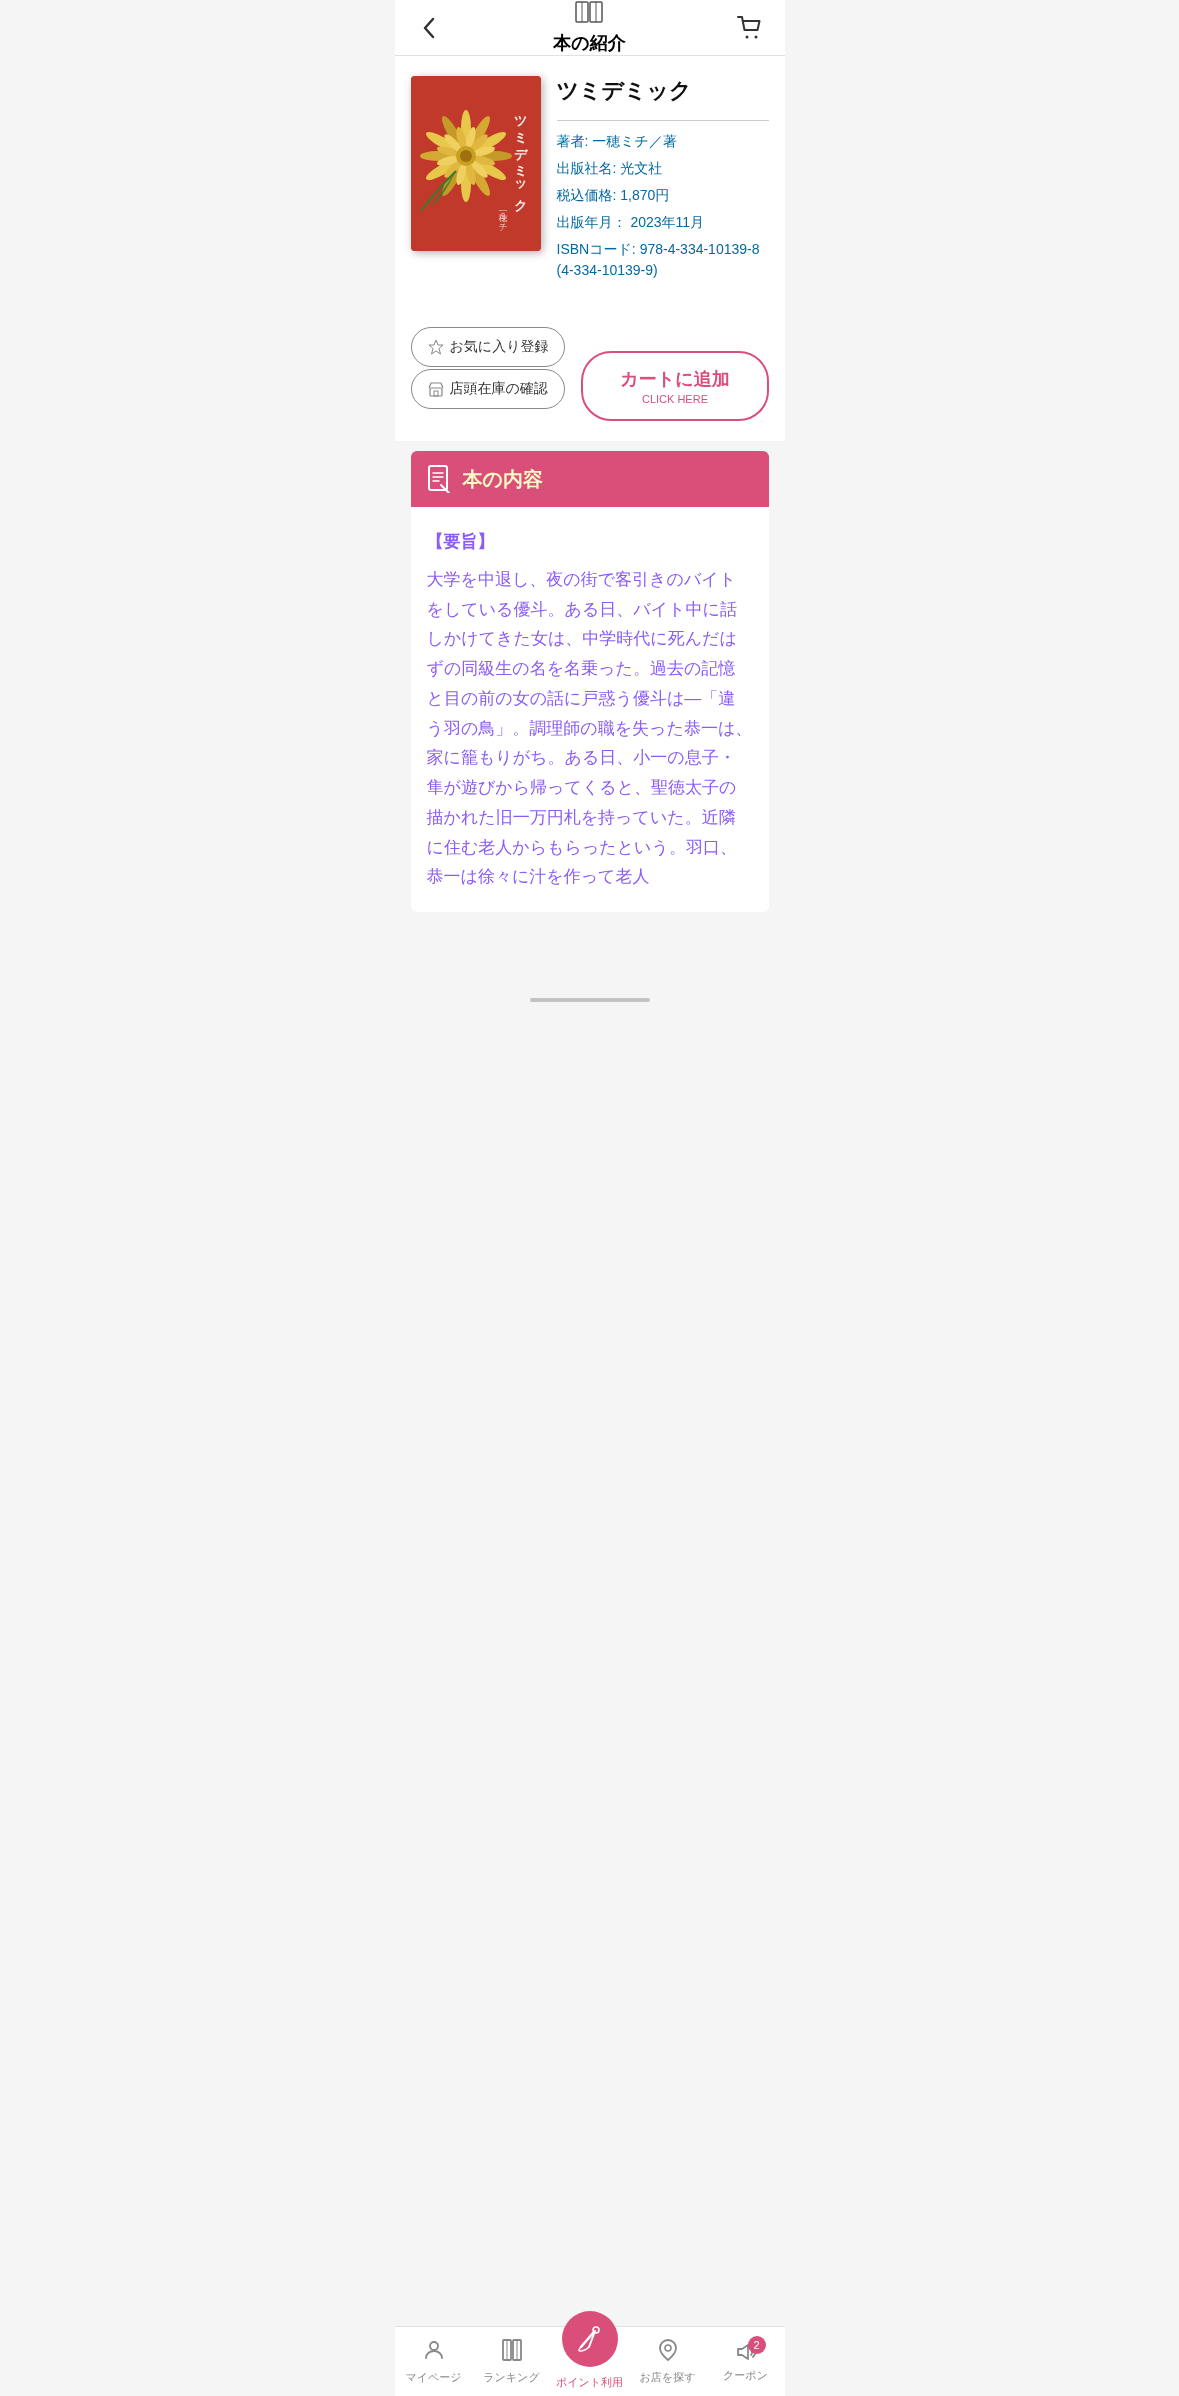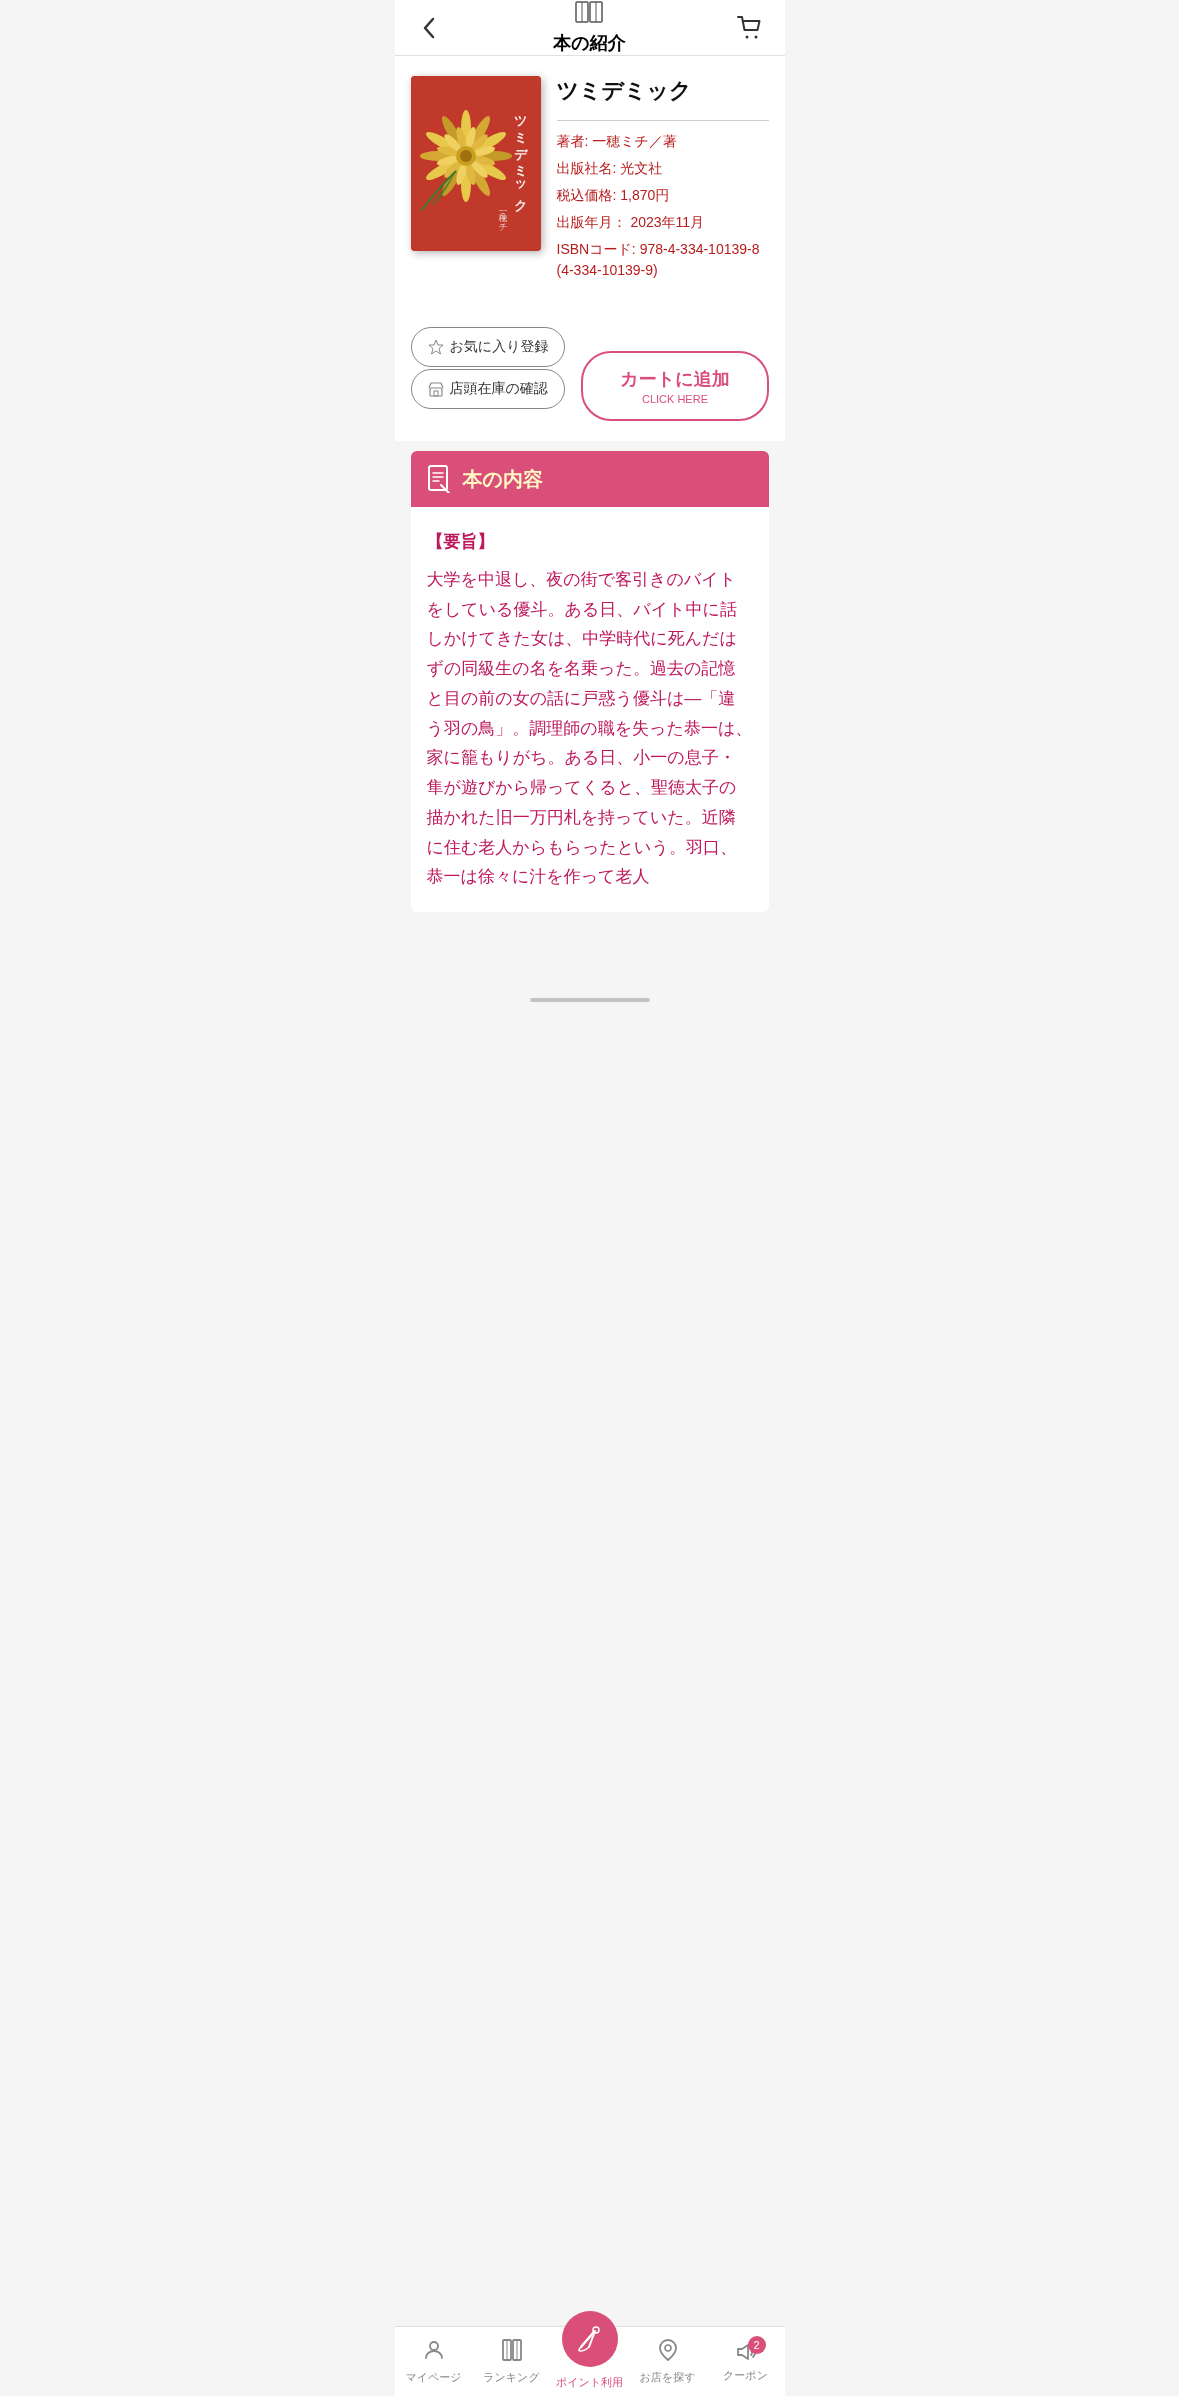--- a/index.html
+++ b/index.html
@@ -79,21 +79,21 @@
       margin-bottom: 14px;
       color: #111;
     }
     .book-divider {
       border: none;
       border-top: 1px solid #ccc;
       margin-bottom: 10px;
     }
     .book-detail-row {
       font-size: 14px;
-      color: #b91c1c;
+      color: #0369a1;
       margin-bottom: 6px;
       line-height: 1.5;
     }
     .book-detail-row span.label {
       font-weight: 500;
     }
     .btn-outline {
       border: 1.5px solid #888;
       background: #fff;
       border-radius: 24px;
@@ -156,21 +156,21 @@
       font-weight: 700;
       color: #fef9c3;
     }
     .content-body {
       background: #fff;
       margin: 0 16px;
       padding: 20px 16px;
       border-radius: 0 0 6px 6px;
       font-size: 17px;
       line-height: 1.75;
-      color: #be185d;
+      color: #8b5cf6;
     }
     .content-body .summary-title {
       font-weight: 700;
       font-size: 17px;
       margin-bottom: 8px;
     }
 
     
     .bottom-nav {
       position: fixed;

